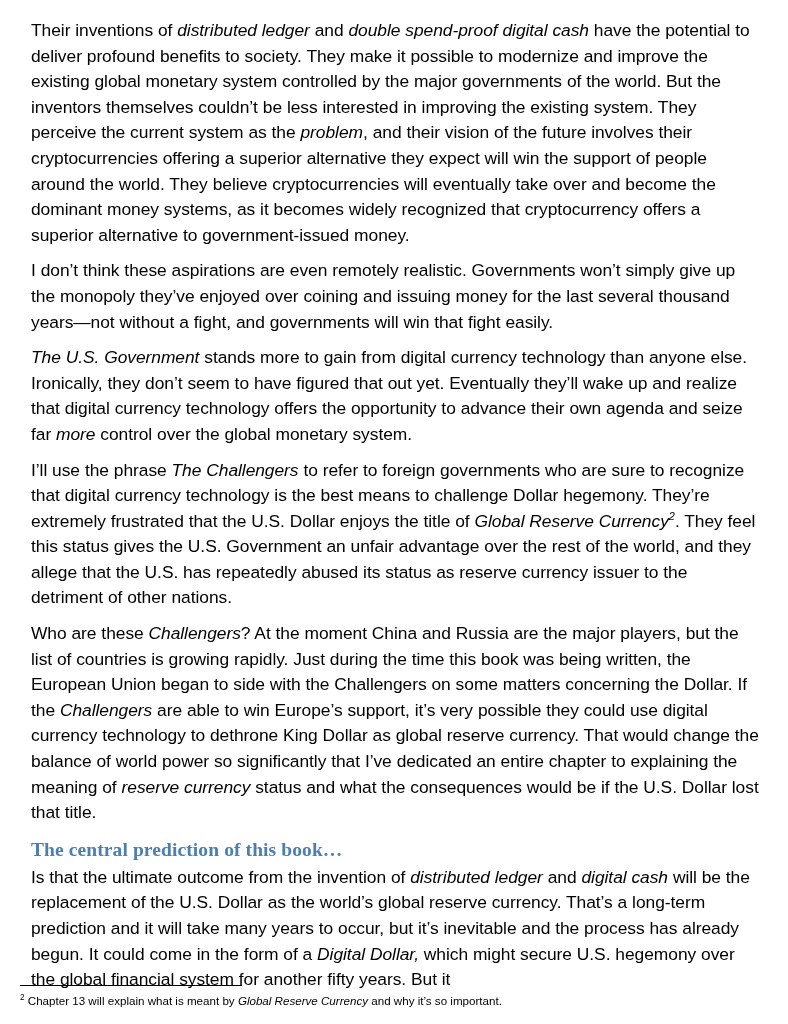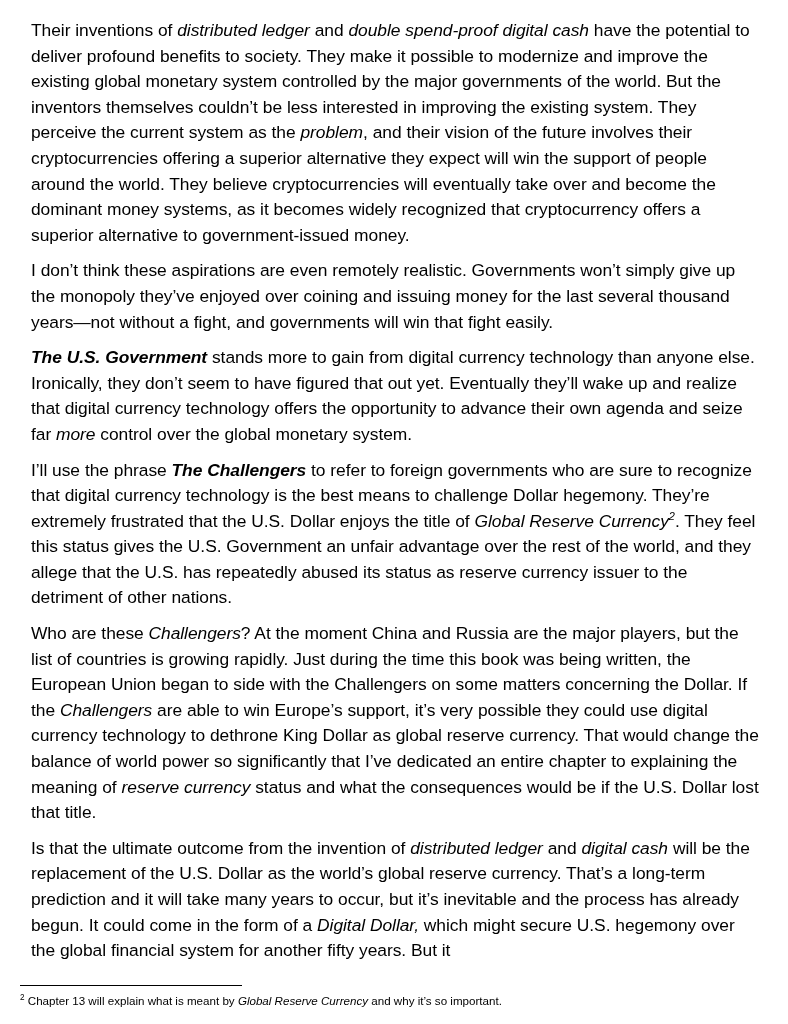--- a/index.html
+++ b/index.html
@@ -32,21 +32,21 @@
     color: #000000;
     margin: 0 0 10px 0;
     text-align: left;
     letter-spacing: -0.05px;
     word-spacing: 0.1px;
   }
   p.body-par.tight {
     margin-bottom: 0;
   }
   .it { font-style: italic; }
-  .bi { font-weight: bold; font-style: italic; margin-top: 38px; }
+  .bi { font-weight: normal; font-style: italic; margin-top: 38px; }
   sup.fn-ref {
     font-size: 11px;
     vertical-align: super;
     line-height: 0;
     font-style: italic;
   }
   h2.section-heading {
     font-family: "Liberation Serif", serif;
     font-weight: bold;
     font-size: 19.5px;
@@ -86,20 +86,21 @@
 <div class="page">
 
   <div class="content">
 
     <p class="body-par">Their inventions of <span class="it">distributed ledger</span> and <span class="it">double spend-proof digital cash</span> have the potential to deliver profound benefits to society. They make it possible to modernize and improve the existing global monetary system controlled by the major governments of the world. But the inventors themselves couldn’t be less interested in improving the existing system. They perceive the current system as the <span class="it">problem</span>, and their vision of the future involves their cryptocurrencies offering a superior alternative they expect will win the support of people around the world. They believe cryptocurrencies will eventually take over and become the dominant money systems, as it becomes widely recognized that cryptocurrency offers a superior alternative to government-issued money.</p>
     <p class="body-par">I don’t think these aspirations are even remotely realistic. Governments won’t simply give up the monopoly they’ve enjoyed over coining and issuing money for the last several thousand years—not without a fight, and governments will win that fight easily.</p>
     <p class="body-par"><span class="bi">The U.S. Government</span> stands more to gain from digital currency technology than anyone else. Ironically, they don’t seem to have figured that out yet. Eventually they’ll wake up and realize that digital currency technology offers the opportunity to advance their own agenda and seize far <span class="it">more</span> control over the global monetary system.</p>
     <p class="body-par">I’ll use the phrase <span class="bi">The Challengers</span> to refer to foreign governments who are sure to recognize that digital currency technology is the best means to challenge Dollar hegemony. They’re extremely frustrated that the U.S. Dollar enjoys the title of <span class="it">Global Reserve Currency</span><sup class="fn-ref">2</sup>. They feel this status gives the U.S. Government an unfair advantage over the rest of the world, and they allege that the U.S. has repeatedly abused its status as reserve currency issuer to the detriment of other nations.</p>
     <p class="body-par">Who are these <span class="it">Challengers</span>? At the moment China and Russia are the major players, but the list of countries is growing rapidly. Just during the time this book was being written, the European Union began to side with the Challengers on some matters concerning the Dollar. If the <span class="it">Challengers</span> are able to win Europe’s support, it’s very possible they could use digital currency technology to dethrone King Dollar as global reserve currency. That would change the balance of world power so significantly that I’ve dedicated an entire chapter to explaining the meaning of <span class="it">reserve currency</span> status and what the consequences would be if the U.S. Dollar lost that title.</p>
 
+    <h2 class="section-heading">The central prediction of this book…</h2>
 
     <p class="body-par tight">Is that the ultimate outcome from the invention of <span class="it">distributed ledger</span> and <span class="it">digital cash</span> will be the replacement of the U.S. Dollar as the world’s global reserve currency. That’s a long-term prediction and it will take many years to occur, but it’s inevitable and the process has already begun. It could come in the form of a <span class="it">Digital Dollar,</span> which might secure U.S. hegemony over the global financial system for another fifty years. But it</p>
 
   </div>
 
   <div class="footnote-area">
     <div class="footnote-rule"></div>
     <p class="footnote-text">
       <sup>2</sup><span> Chapter 13 will explain what is meant by <span class="it">Global Reserve Currency</span> and why it’s so important.</span>
     </p>

